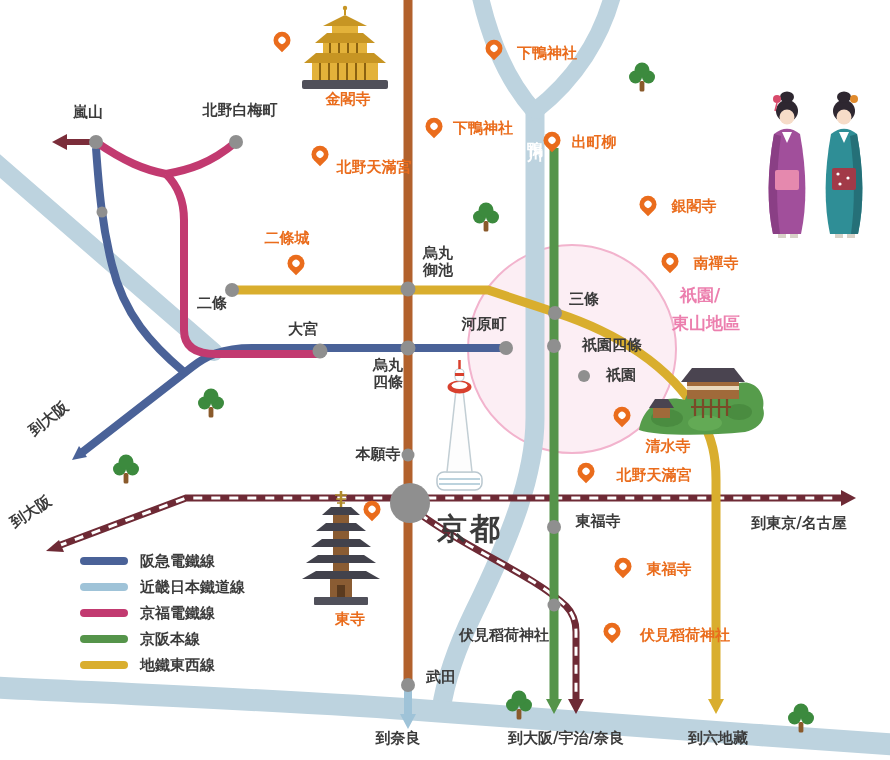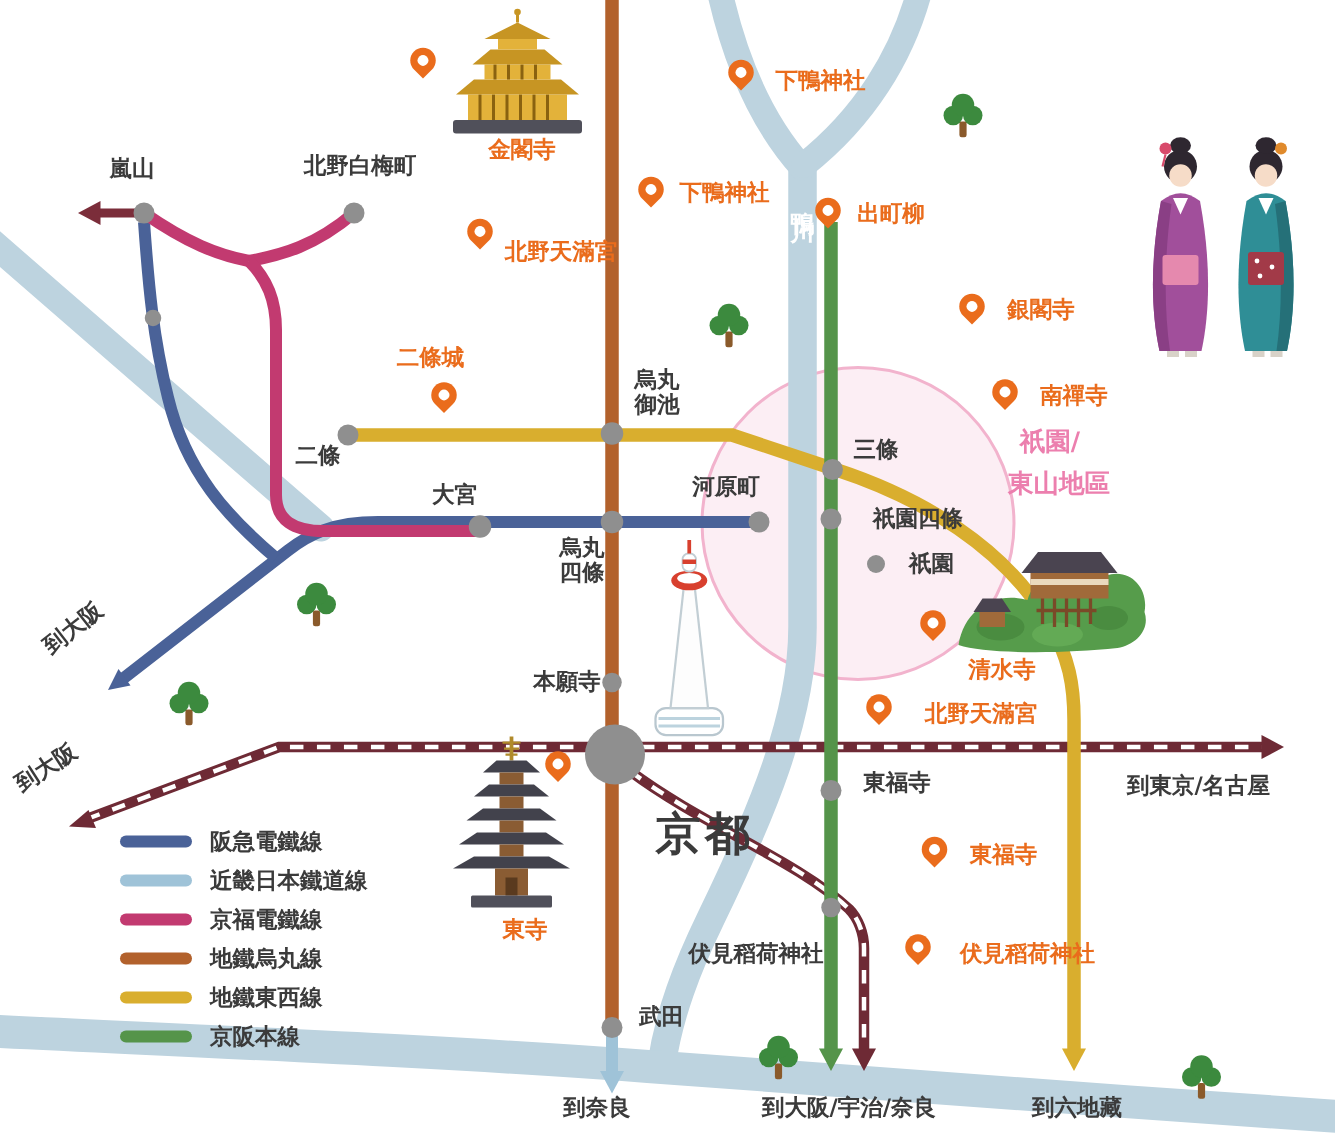--- a/index.html
+++ b/index.html
@@ -1,21 +1,21 @@
 <!DOCTYPE html>
 <html><head>
 <meta charset="utf-8">
 <style>
   html,body{margin:0;padding:0;background:#fff;}
   #map{position:relative;width:890px;height:760px;background:#fff;overflow:hidden;
        font-family:"DejaVu Sans","Liberation Sans",sans-serif;}
   #map svg.base{position:absolute;left:0;top:0;}
   .lbl{position:absolute;transform:translate(-50%,-50%);font-size:15px;font-weight:bold;
        white-space:nowrap;line-height:1.15;text-align:center;}
-  .big{font-size:30px;letter-spacing:3px;margin-top:28px;}
+  .big{font-size:30px;letter-spacing:3px;}
   .pink-lbl{font-size:17px;}
   .pin{position:absolute;width:17px;height:17px;border-radius:50% 50% 50% 0;
        transform:translate(-50%,-60%) rotate(-45deg);}
   .pin::after{content:"";position:absolute;left:5.4px;top:5.4px;width:6.2px;height:6.2px;
        border-radius:50%;background:#fff;}
   .river-lbl{position:absolute;writing-mode:vertical-rl;color:#fff;font-weight:bold;
        font-size:16px;letter-spacing:5px;white-space:nowrap;}
   .legend{position:absolute;left:80px;top:548px;}
   .leg-row{display:flex;align-items:center;height:26px;}
   .sw{width:48px;height:8px;border-radius:4px;margin-right:12px;flex:0 0 auto;}
@@ -274,26 +274,22 @@
   </div>
   <div class="leg-row">
     <span class="sw" style="background: rgb(159, 195, 216);"></span>
     <span class="leg-lbl">近畿日本鐵道線</span>
   </div>
   <div class="leg-row">
     <span class="sw" style="background: rgb(194, 58, 112);"></span>
     <span class="leg-lbl">京福電鐵線</span>
   </div>
   <div class="leg-row">
-    <span class="sw" style="background: rgb(178, 97, 44);"></span>
-    <span class="leg-lbl">地鐵烏丸線</span>
+    <span class="sw" style="background: rgb(85, 148, 74);"></span>
+    <span class="leg-lbl">京阪本線</span>
   </div>
   <div class="leg-row">
     <span class="sw" style="background: rgb(217, 174, 46);"></span>
     <span class="leg-lbl">地鐵東西線</span>
   </div>
-  <div class="leg-row">
-    <span class="sw" style="background: rgb(85, 148, 74);"></span>
-    <span class="leg-lbl">京阪本線</span>
-  </div>
 </div>
 
 </div>
 
 </body></html>

